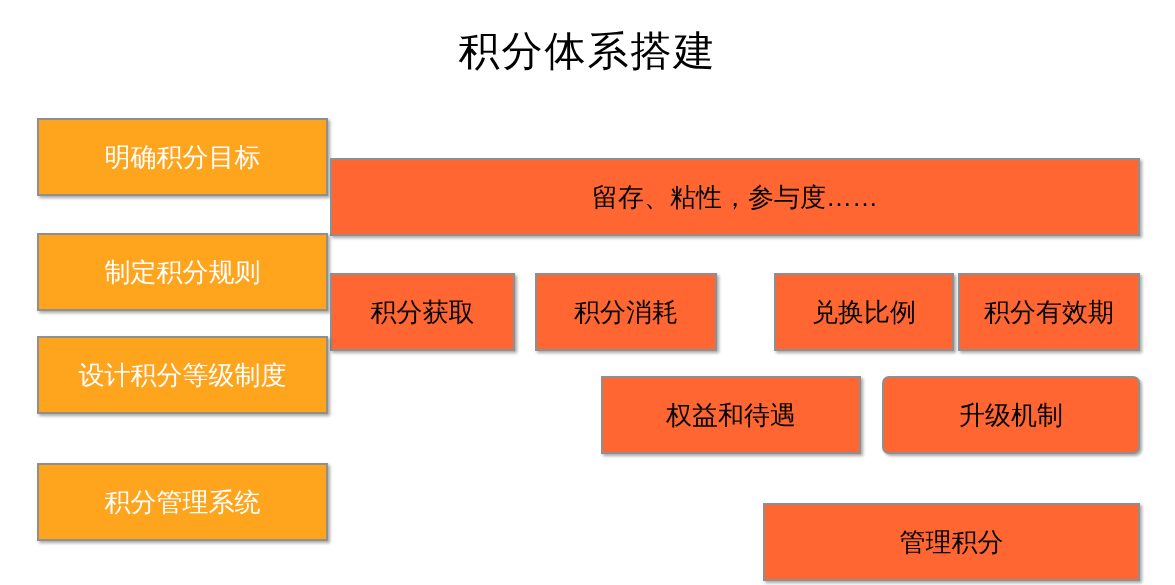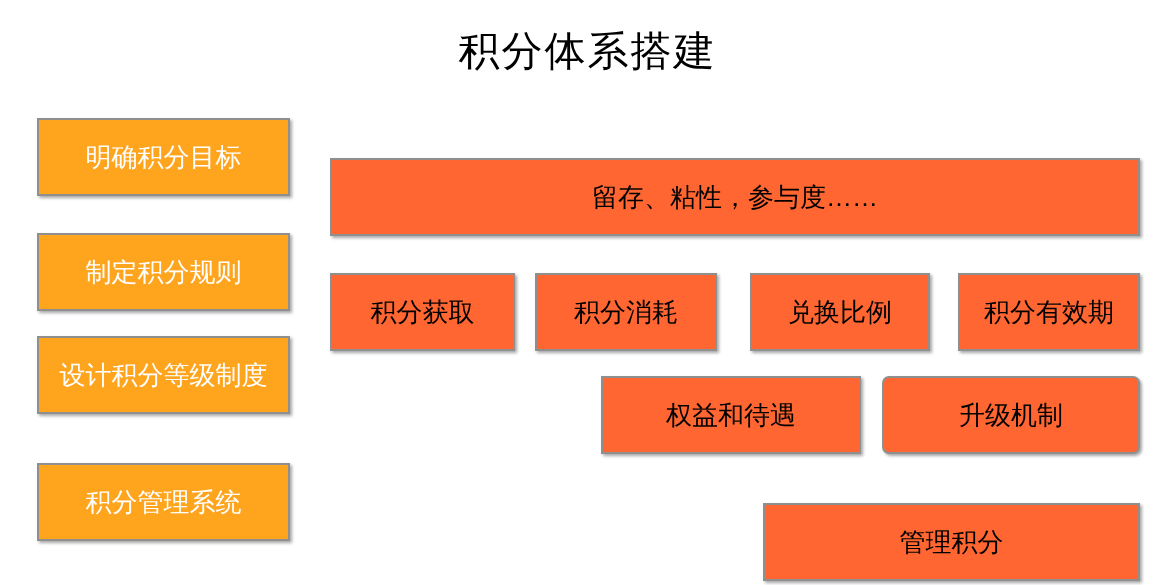--- a/index.html
+++ b/index.html
@@ -29,39 +29,39 @@
     display: flex;
     align-items: center;
     justify-content: center;
     border: 2px solid #8f8f8f;
     box-shadow: 2px 2px 3px rgba(0,0,0,0.35);
     font-size: 26px;
     text-align: center;
     white-space: nowrap;
   }
   .stage-label {
-    left: 37px; width: 253px;
+    left: 37px; width: 291px;
     background: #ffa41d;
     color: #ffffff;
   }
   .item-box {
     background: #ff6632;
     color: #000000;
     margin-top: 40px;
   }
   .row1 { top: 118px; }
   .row2 { top: 233px; }
   .row3 { top: 336px; }
   .row4 { top: 463px; }
 
   .r1b1 { left: 330px; width: 810px; }
 
   .r2b1 { left: 330px; width: 185px; }
   .r2b2 { left: 535px; width: 182px; }
-  .r2b3 { left: 750px; width: 180px; }
+  .r2b3 { left: 774px; width: 180px; }
   .r2b4 { left: 958px; width: 182px; }
 
   .r3b1 { left: 330px; width: 257px; }
   .r3b2 { left: 601px; width: 260px; }
   .r3b3 { left: 882px; width: 258px; border-radius: 7px; }
 
   .r4b1 { left: 330px; width: 378px; }
   .r4b2 { left: 763px; width: 377px; }
 </style>
 </head>

